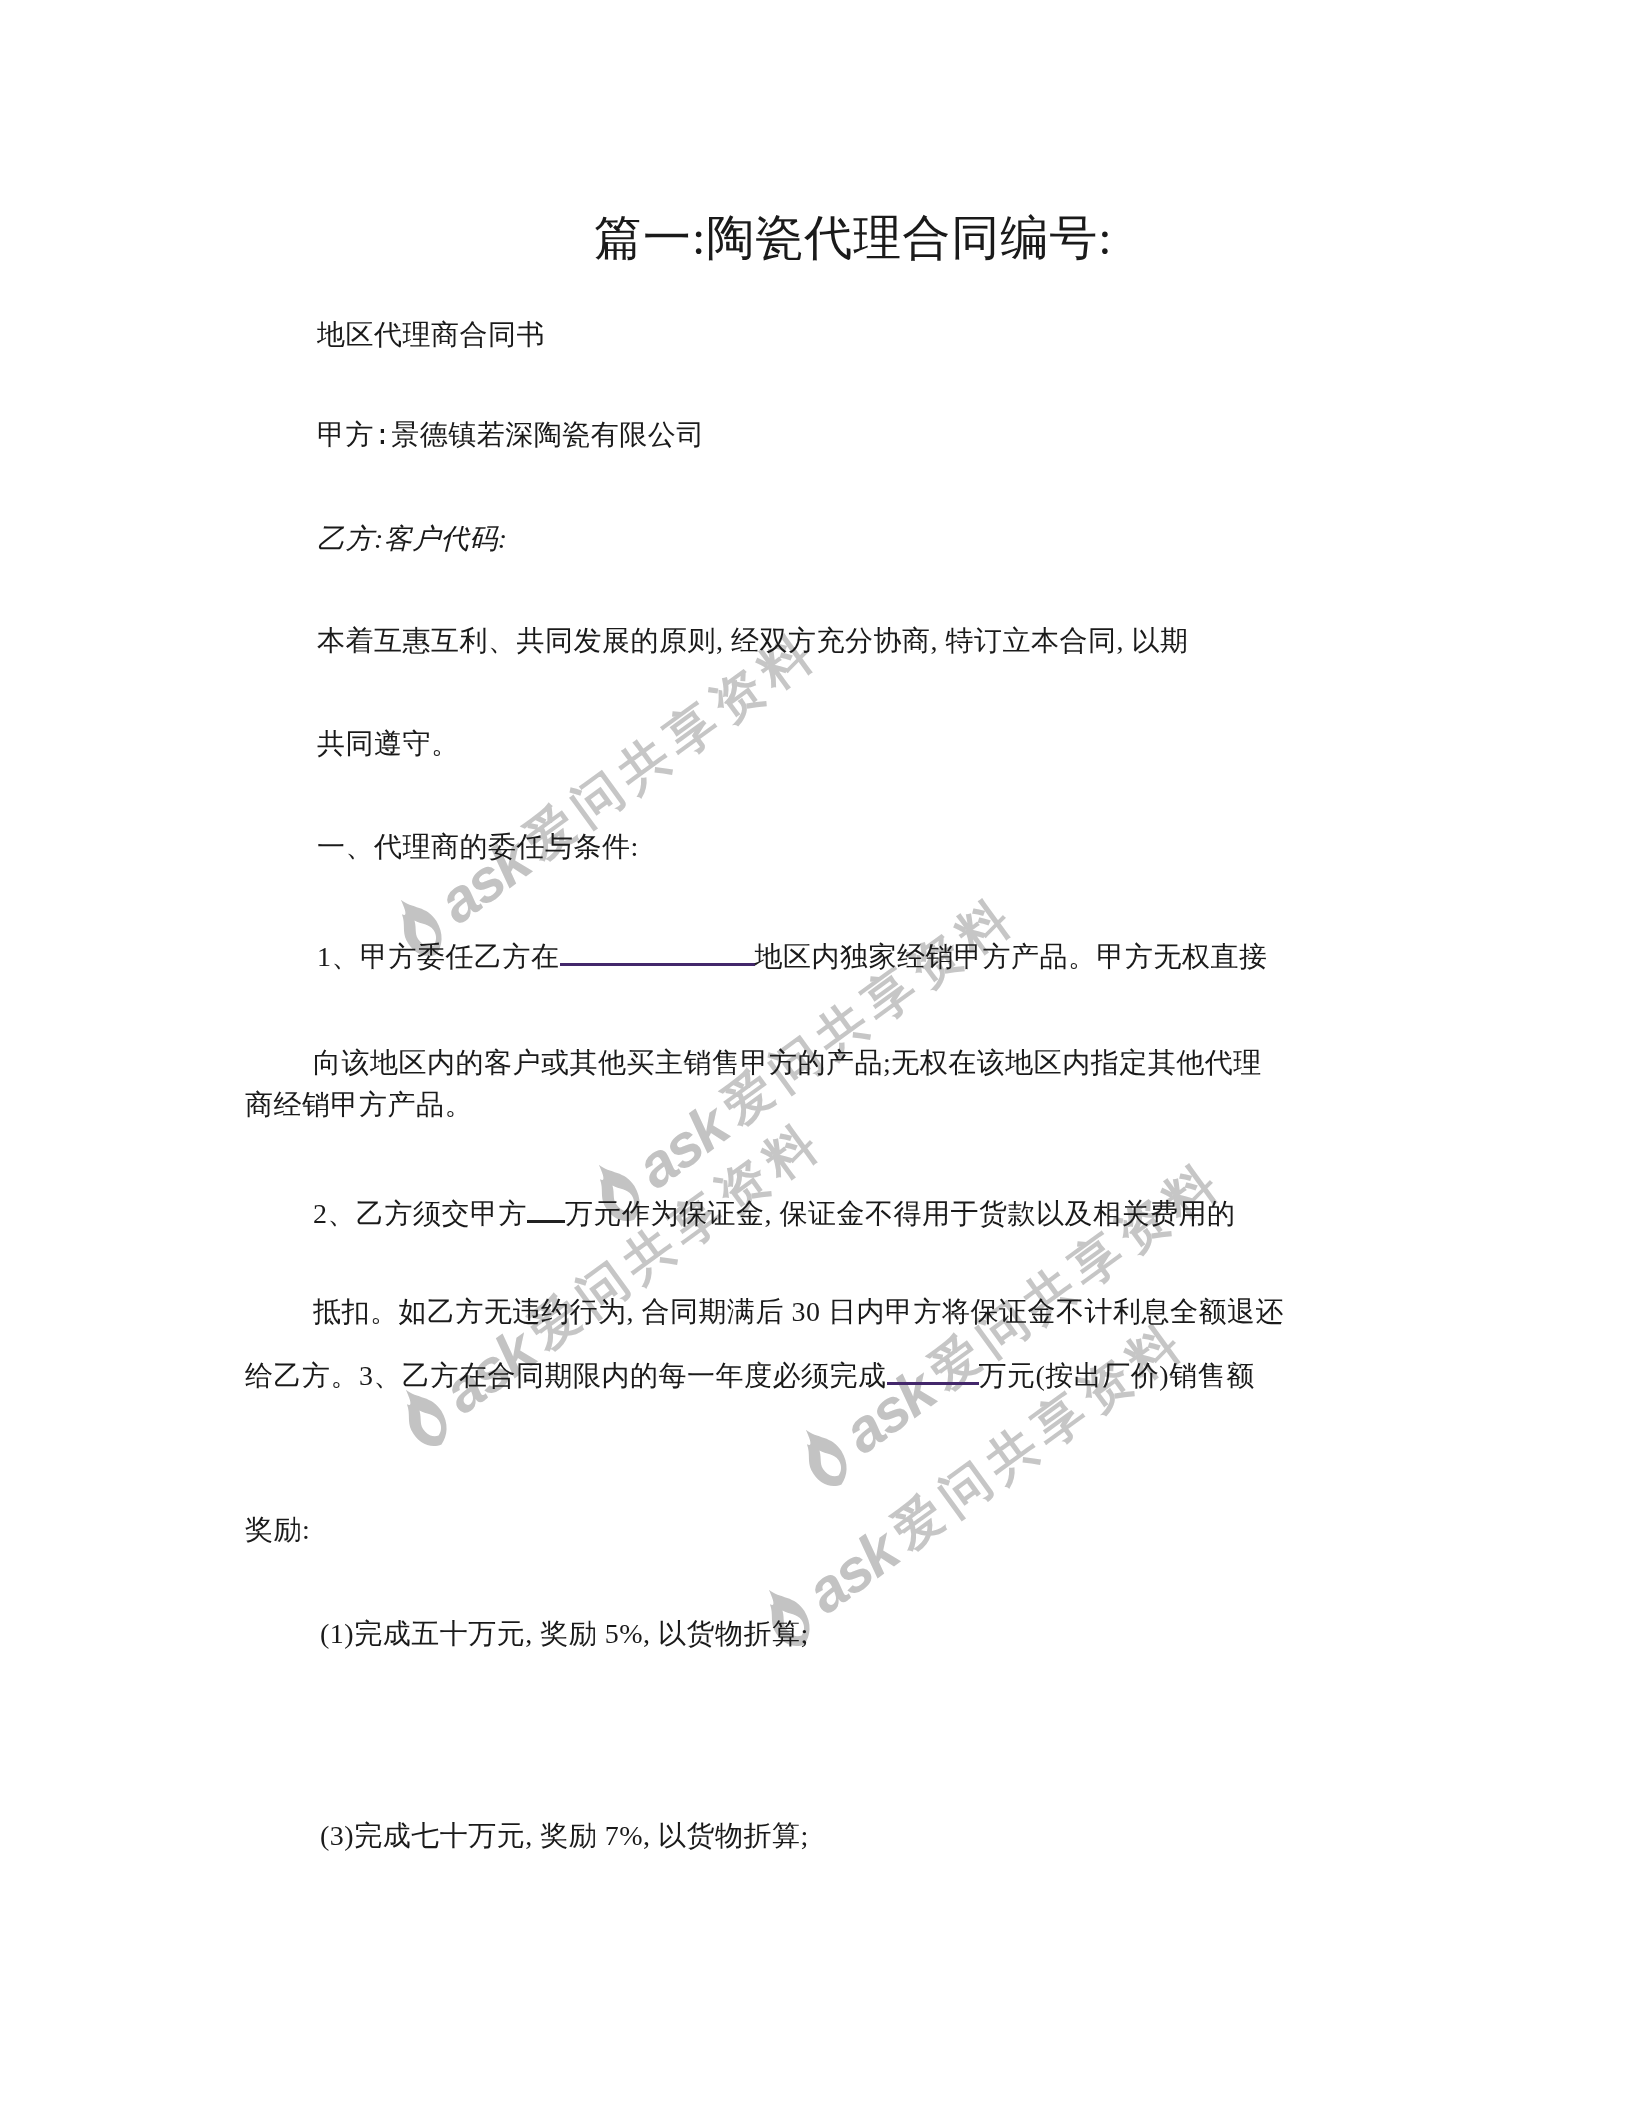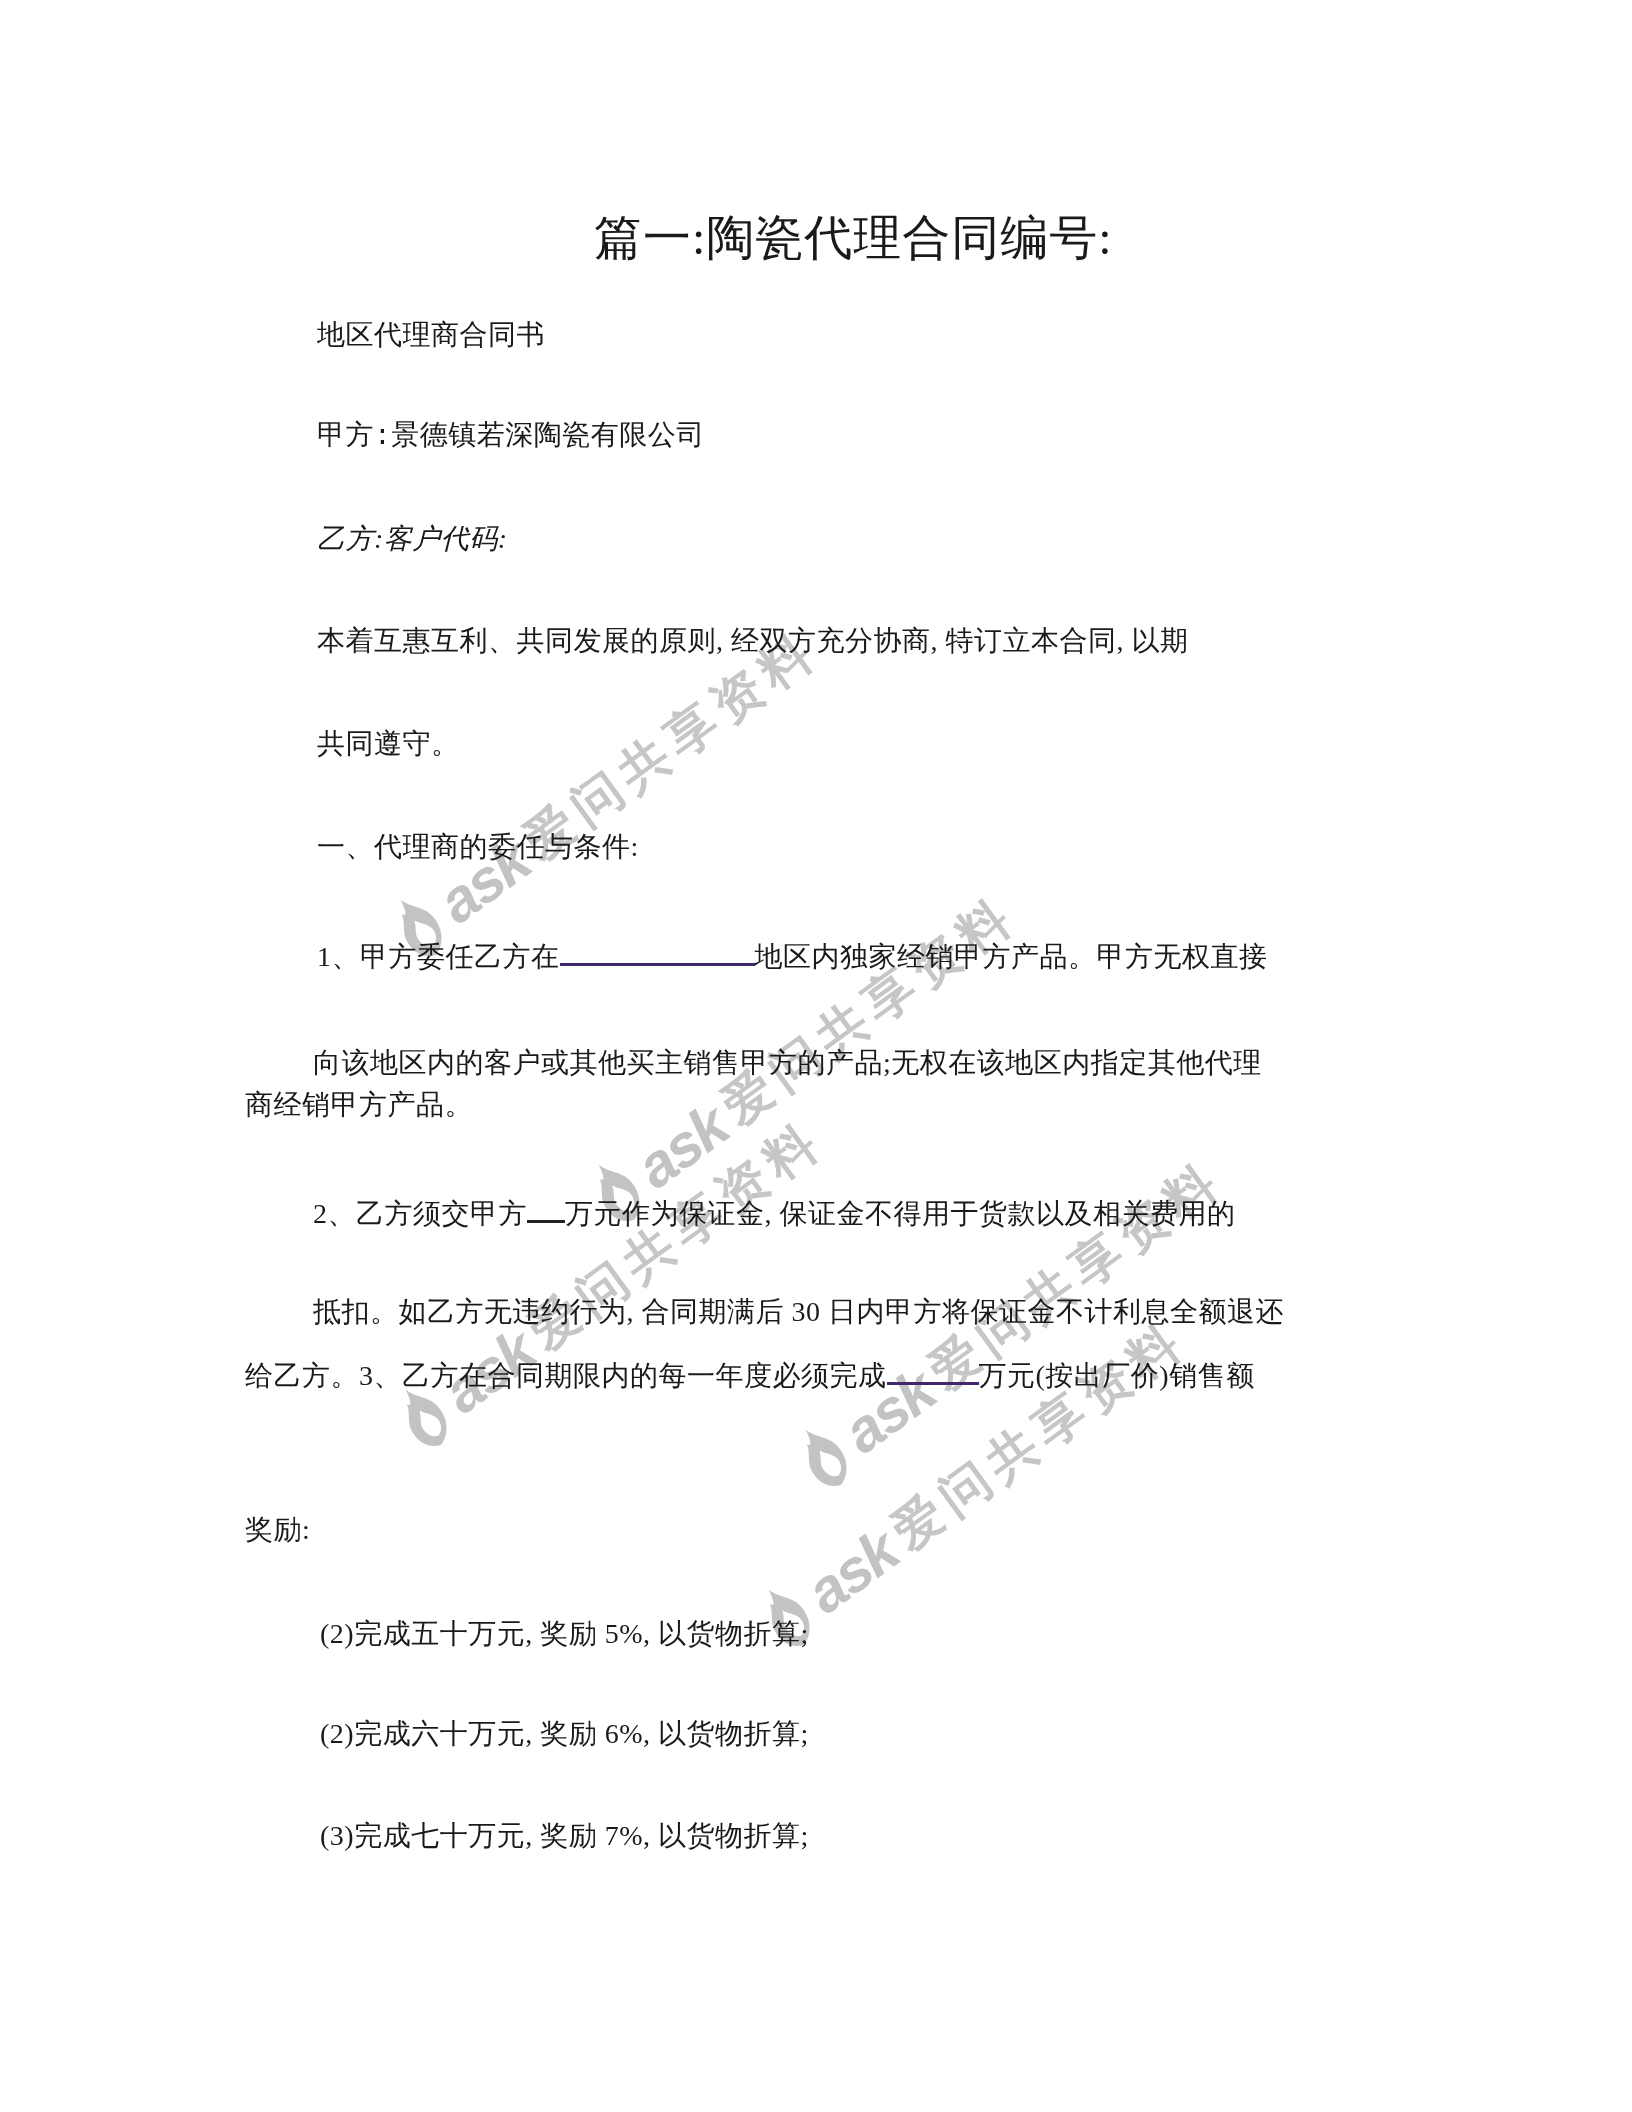--- a/index.html
+++ b/index.html
@@ -119,17 +119,16 @@
   <div class="line" style="left:245px;top:1088px;">商经销甲方产品。</div>
 
   <div class="line" style="left:313px;top:1190px;"><span>2、乙方须交甲方</span><span class="blank black" style="width:38px;"></span><span>万元作为保证金, 保证金不得用于货款以及相关费用的</span></div>
 
   <div class="line" style="left:313px;top:1295px;">抵扣。如乙方无违约行为, 合同期满后 30 日内甲方将保证金不计利息全额退还</div>
 
   <div class="line" style="left:245px;top:1352px;"><span>给乙方。3、乙方在合同期限内的每一年度必须完成</span><span class="blank purple" style="width:92px;"></span><span>万元(按出厂价)销售额</span></div>
 
   <div class="line" style="left:245px;top:1513px;">奖励:</div>
 
-  <div class="line" style="left:320px;top:1617px;">(2)完成五十万元, 奖励 5%, 以货物折算;</div>
-  <div class="line" style="left:320px;top:1717px;">(2)完成六十万元, 奖励 6%, 以货物折算;</div>
+  <div class="line" style="left:320px;top:1617px;">(1)完成五十万元, 奖励 5%, 以货物折算;</div>
   <div class="line" style="left:320px;top:1819px;">(3)完成七十万元, 奖励 7%, 以货物折算;</div>
 
 </div>
 
 </body></html>

